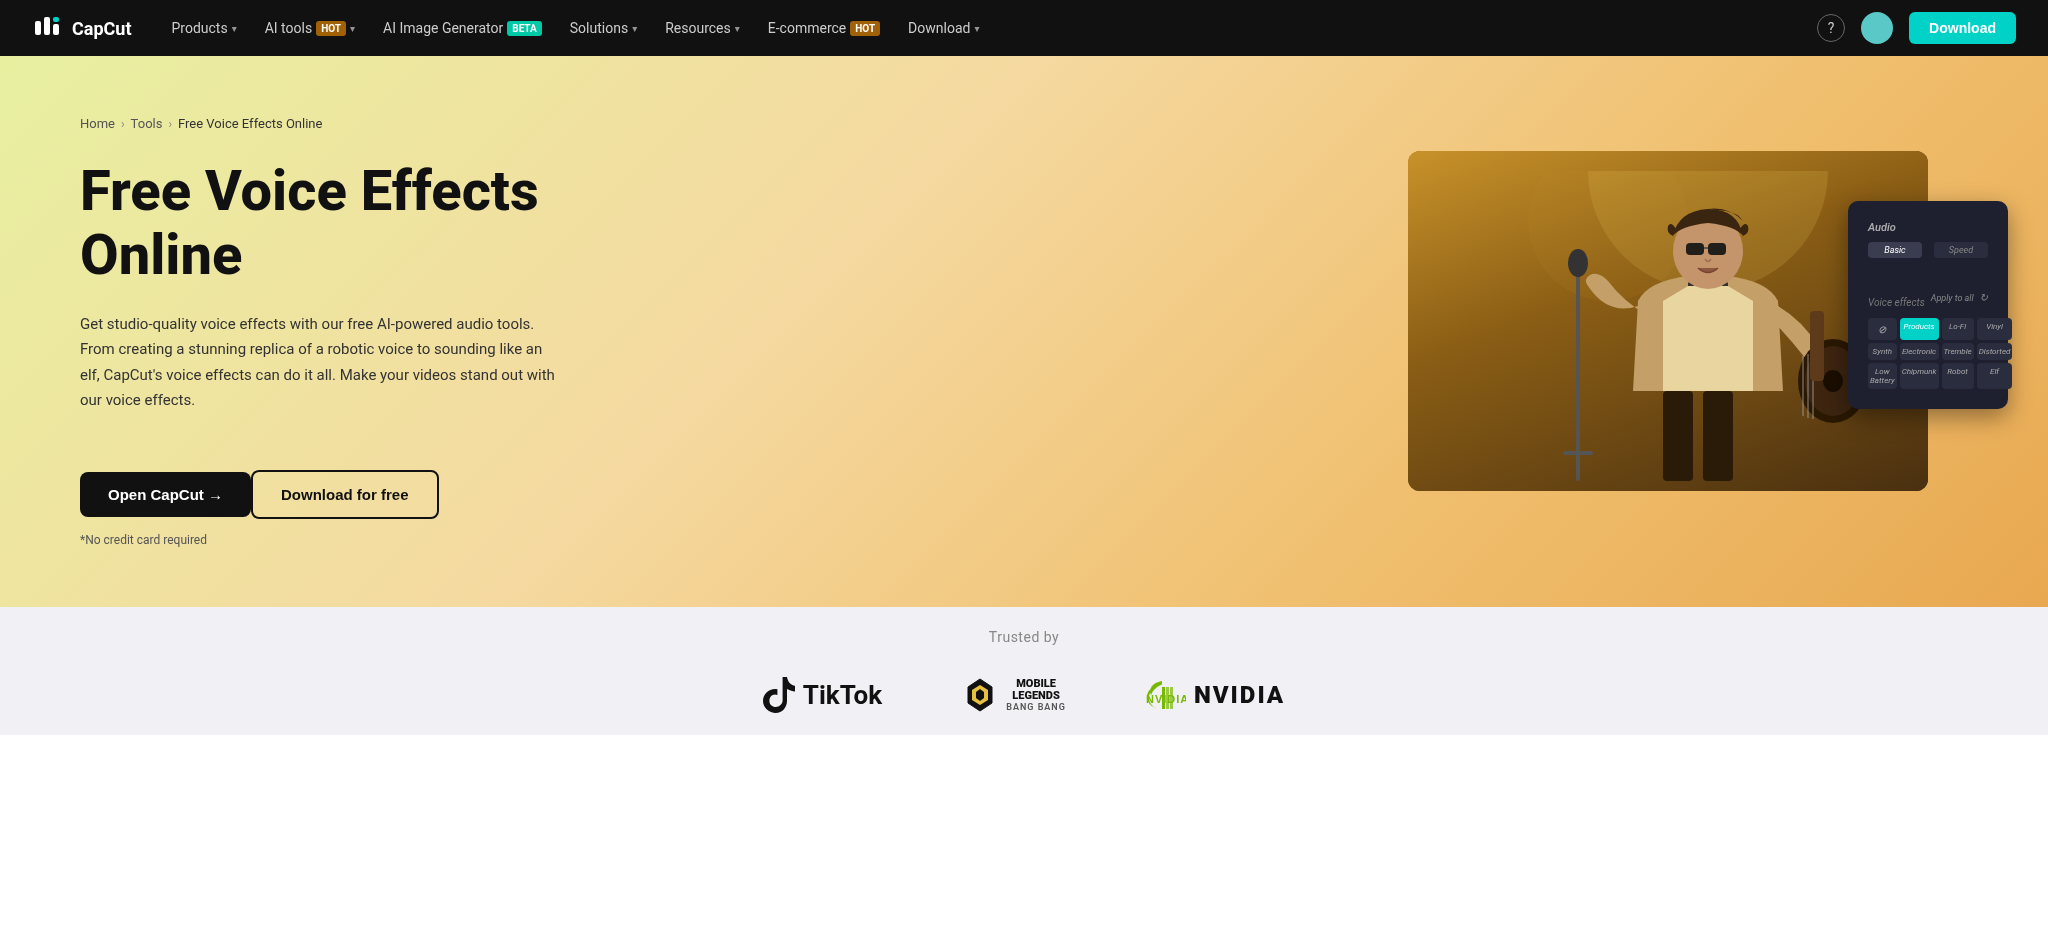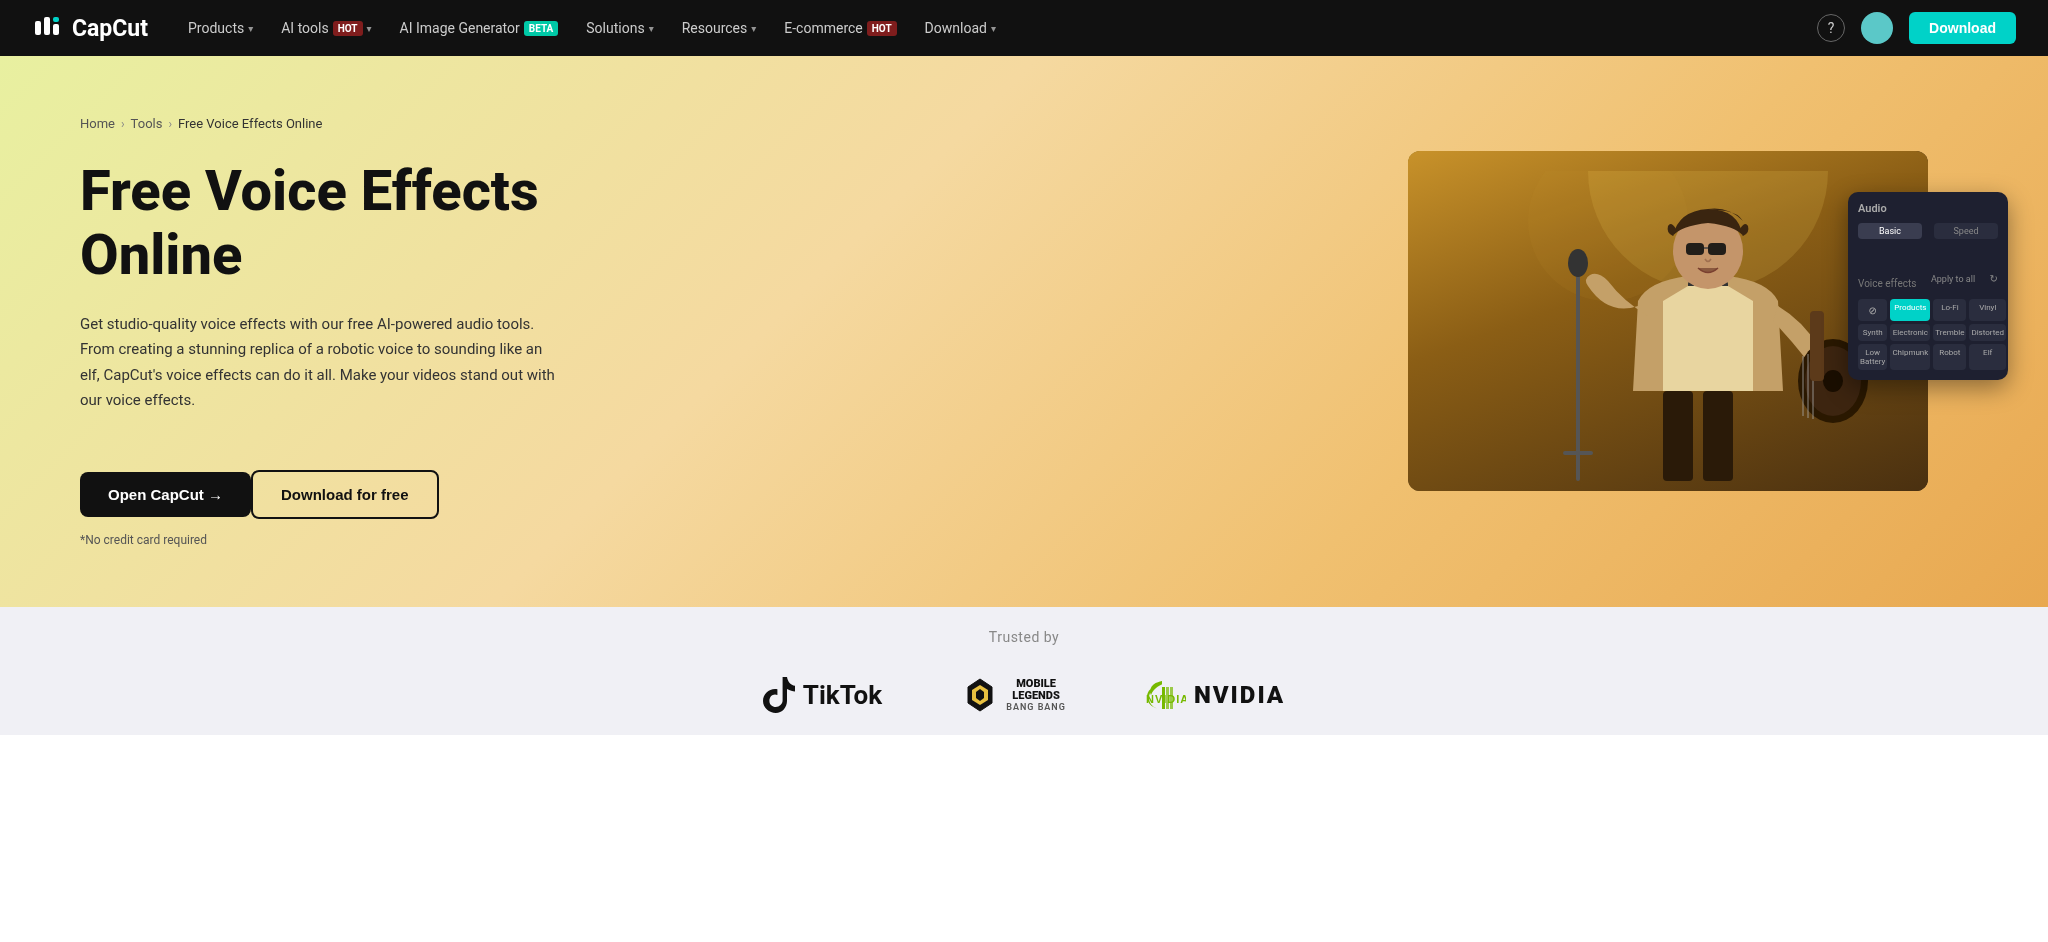--- a/index.html
+++ b/index.html
@@ -51,21 +51,21 @@
       font-size: 10px;
       opacity: 0.7;
     }
     .badge {
       font-size: 10px;
       font-weight: 700;
       padding: 2px 5px;
       border-radius: 3px;
       text-transform: uppercase;
     }
-    .badge-hot { background: #7f1d1d; color: #fff; text-align: right; }
+    .badge-hot { background: #a16207; color: #fff; text-align: right; }
     .badge-beta { background: #00c9a7; color: #fff; }
     .navbar-right {
       display: flex;
       align-items: center;
       gap: 16px;
       flex-shrink: 0;
     }
     .help-icon {
       width: 28px;
       height: 28px;
@@ -210,27 +210,28 @@
       position: absolute;
       bottom: 0;
       left: 50%;
       transform: translateX(-40%);
     }
 
     
     .ui-panel {
       position: absolute;
       right: -40px;
-      top: 41px;
+      top: 50px;
       width: 160px;
       background: #1e2030;
       border-radius: 10px;
-      padding: 10px;
+      padding: 20px;
       box-shadow: 0 8px 24px rgba(0,0,0,0.4);
       font-size: 10px;
+      font-style: italic;
     }
     .ui-panel-header {
       color: #aaa;
       font-size: 11px;
       margin-bottom: 8px;
       font-weight: 600;
     }
     .ui-panel-tabs {
       display: flex;
       gap: 12px;
@@ -326,21 +327,21 @@
 <nav class="navbar">
   <div class="navbar-logo">
     <div class="logo-icon">
       <svg width="30" height="30" viewBox="0 0 30 30" fill="none">
         <rect x="2" y="8" width="6" height="14" rx="2" fill="white"></rect>
         <rect x="11" y="4" width="6" height="18" rx="2" fill="white"></rect>
         <rect x="20" y="11" width="6" height="11" rx="2" fill="white"></rect>
         <rect x="20" y="4" width="6" height="5" rx="2" fill="#00d2c8"></rect>
       </svg>
     </div>
-    <span style="color:#fff;font-weight:700;font-size:23px;">CapCut</span>
+    <span style="color:#fff;font-weight:700;font-size:18px;">CapCut</span>
   </div>
 
   <div class="nav-items">
 
     <div class="nav-item">
       <span>Products</span>
       <span class="chevron">▾</span>
     </div>
 
     <div class="nav-item">

